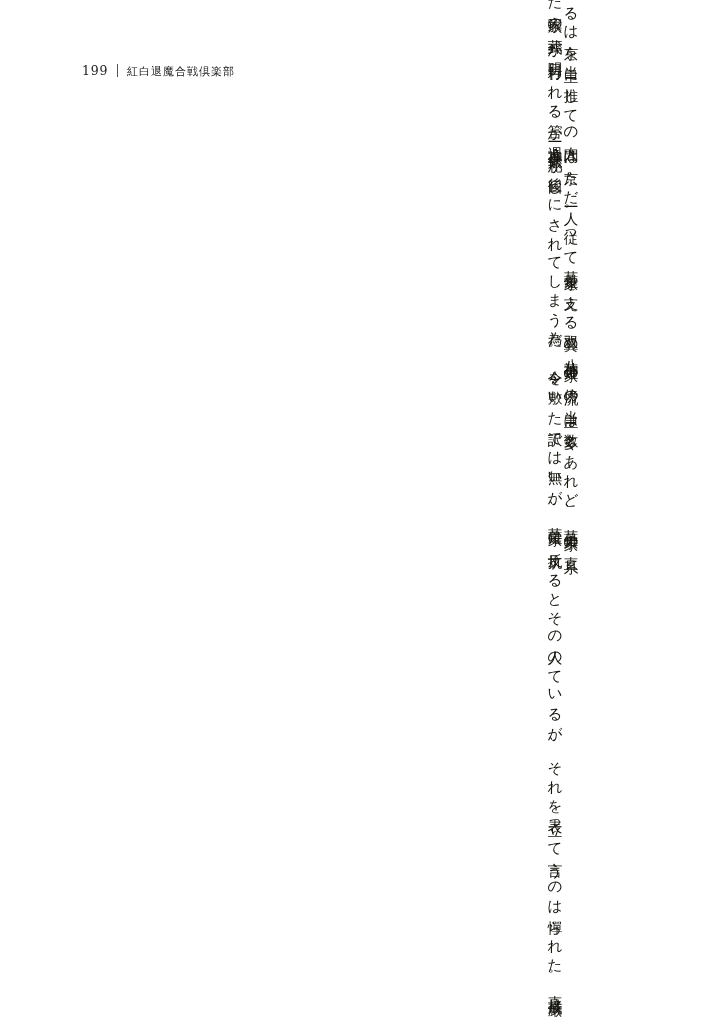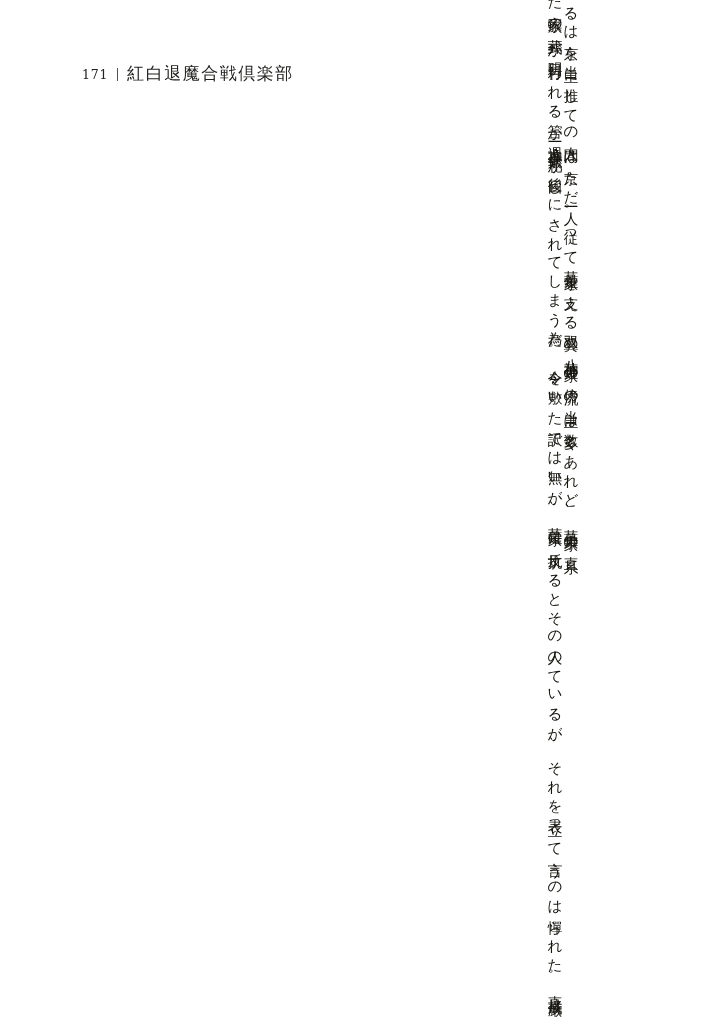--- a/index.html
+++ b/index.html
@@ -44,21 +44,21 @@
   }
   .running-head .rule {
     display: inline-block;
     width: 1px;
     height: 13px;
     background: #55534f;
     position: relative;
     top: 2px;
   }
   .running-head .book-title {
-    font-size: 17px;
+    font-size: 11px;
     letter-spacing: 0.09em;
     text-align: center;
   }
 
   
   .tate-block {
     position: absolute;
     writing-mode: vertical-rl;
     text-orientation: upright;
     font-size: 14.6px;
@@ -100,21 +100,21 @@
     padding-top: 20.6px;
     box-sizing: border-box;
   }
 </style>
 </head>
 <body>
 
 <div class="page">
 
   <div class="running-head">
-    <span class="folio">171</span>
+    <span class="folio">199</span>
     <span class="rule"></span>
     <span class="book-title">紅白退魔合戦倶楽部</span>
   </div>
 
   <div class="tate-block" id="block-upper">
       <div class="col">草薙家の傍流の当主は数多くあれど、草薙宗家の直系</div>
       <div class="col">の人間は京ただ一人。従って草薙家を支える双翼の八神</div>
       <div class="col">家と神楽家の当主である庵とちづるは京を当主に推して</div>
     </div>
   <div class="tate-block" id="block-lower">

